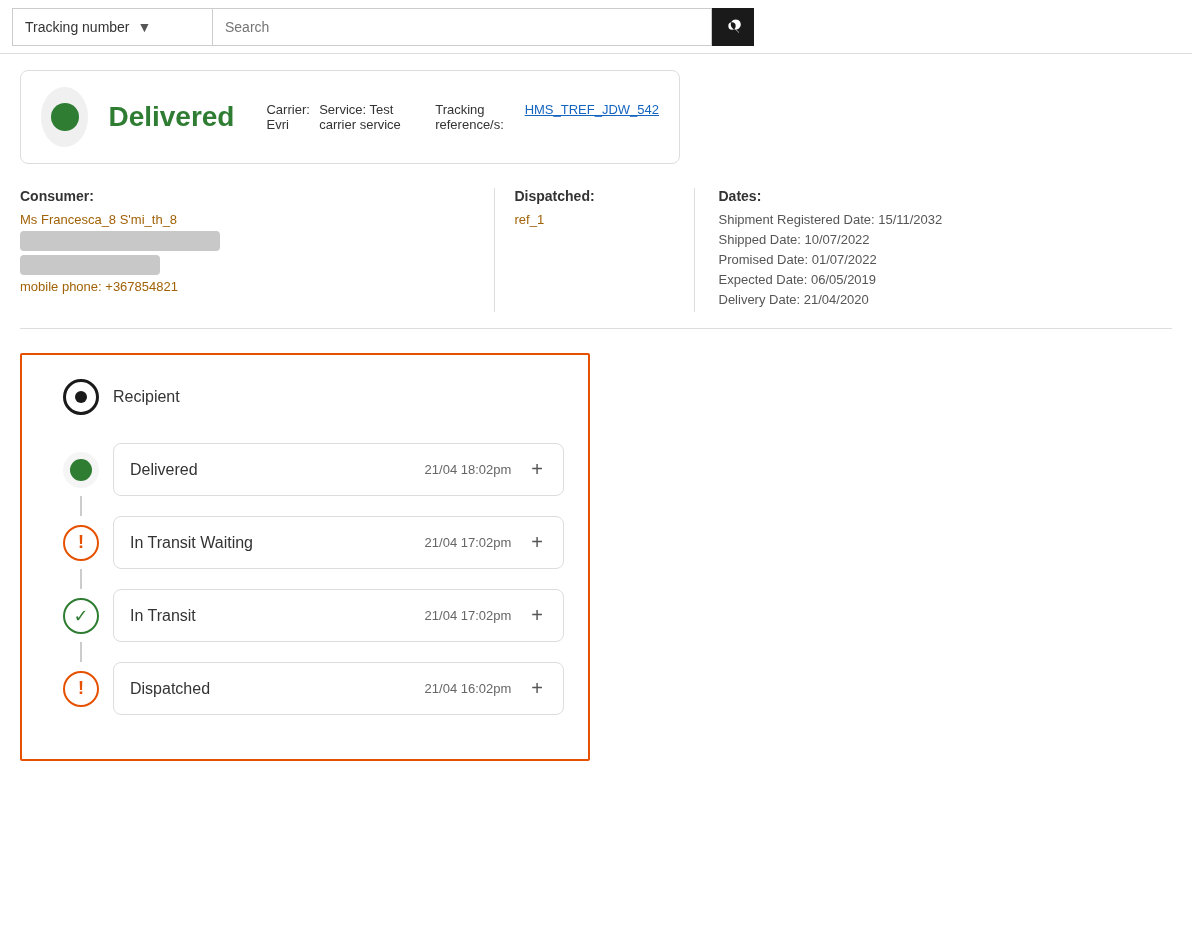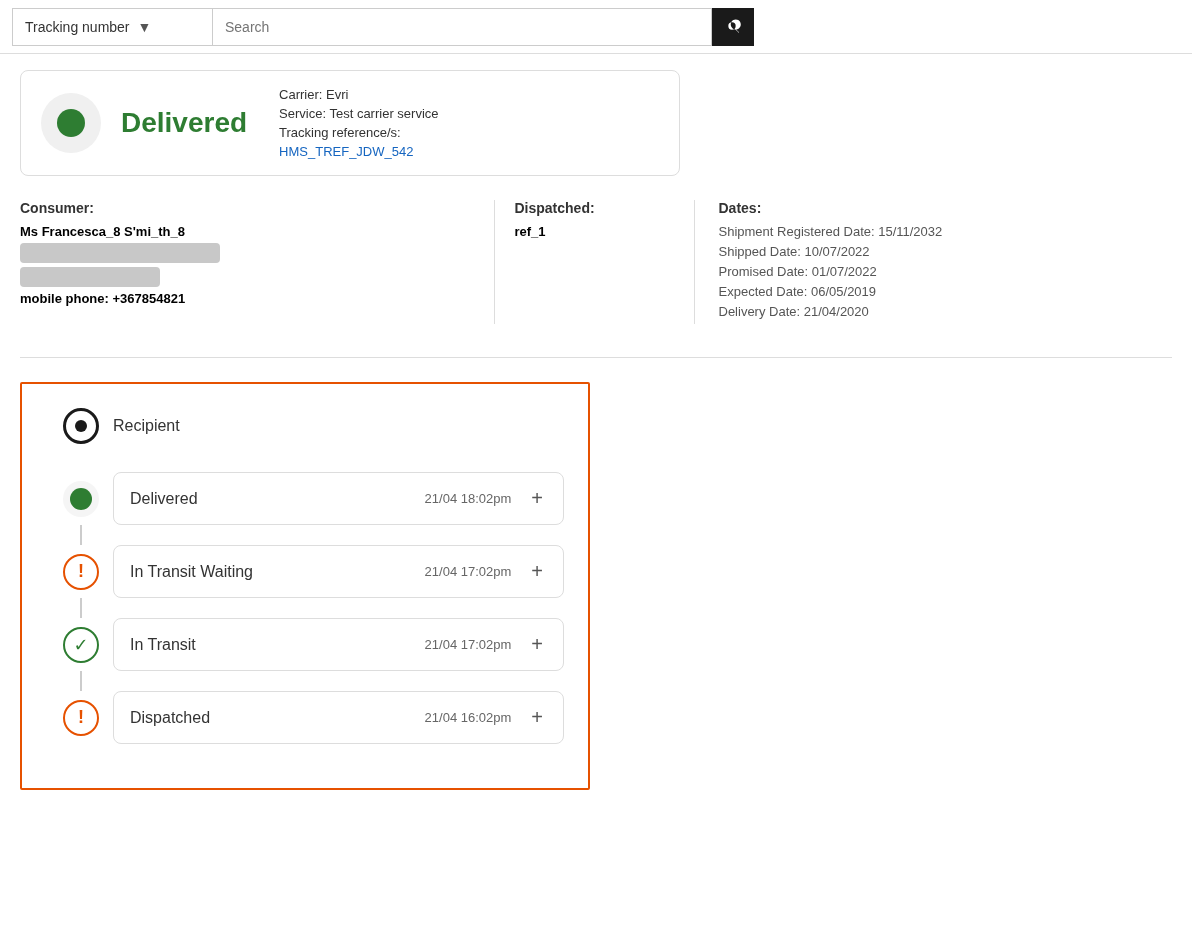--- a/index.html
+++ b/index.html
@@ -76,30 +76,30 @@
       width: 28px;
       height: 28px;
       border-radius: 50%;
       background: #2e7d32;
     }
     .delivered-text {
       font-size: 28px;
       font-weight: bold;
       color: #2e7d32;
     }
-    .card-info { display: flex; flex-direction: column; gap: 4px; margin-left: 12px; justify-content: space-between; }
+    .card-info { display: flex; flex-direction: row; gap: 4px; margin-left: 12px; justify-content: space-between; }
     .card-info .info-line { font-size: 13px; color: #333; }
-    .card-info .tracking-ref { color: #1565c0; cursor: pointer; font-size: 13px; }
+    .card-info .tracking-ref { color: #1565c0; text-decoration: underline; cursor: pointer; font-size: 13px; }
 
     
     .details-section {
       display: flex;
       gap: 0;
       margin-bottom: 24px;
-      padding-bottom: 33px;
+      padding-bottom: 16px;
       border-bottom: 1px solid #ddd;
     }
     .consumer-col {
       flex: 1;
       padding-right: 20px;
       border-right: 1px solid #ddd;
     }
     .references-col {
       flex: 0 0 200px;
       padding: 0 20px;
@@ -107,21 +107,21 @@
     }
     .dates-col {
       flex: 1;
       padding-left: 24px;
     }
     .section-label {
       font-weight: bold;
       margin-bottom: 8px;
       font-size: 14px;
     }
-    .detail-line { font-size: 13px; margin-bottom: 3px; color: #000000; font-weight: bold; }
+    .detail-line { font-size: 13px; margin-bottom: 3px; color: #a16207; }
     .blurred-box {
       background: #c8c8c8;
       border-radius: 4px;
       height: 20px;
       width: 200px;
       margin: 4px 0;
     }
     .blurred-box-sm {
       background: #c8c8c8;
       border-radius: 4px;

